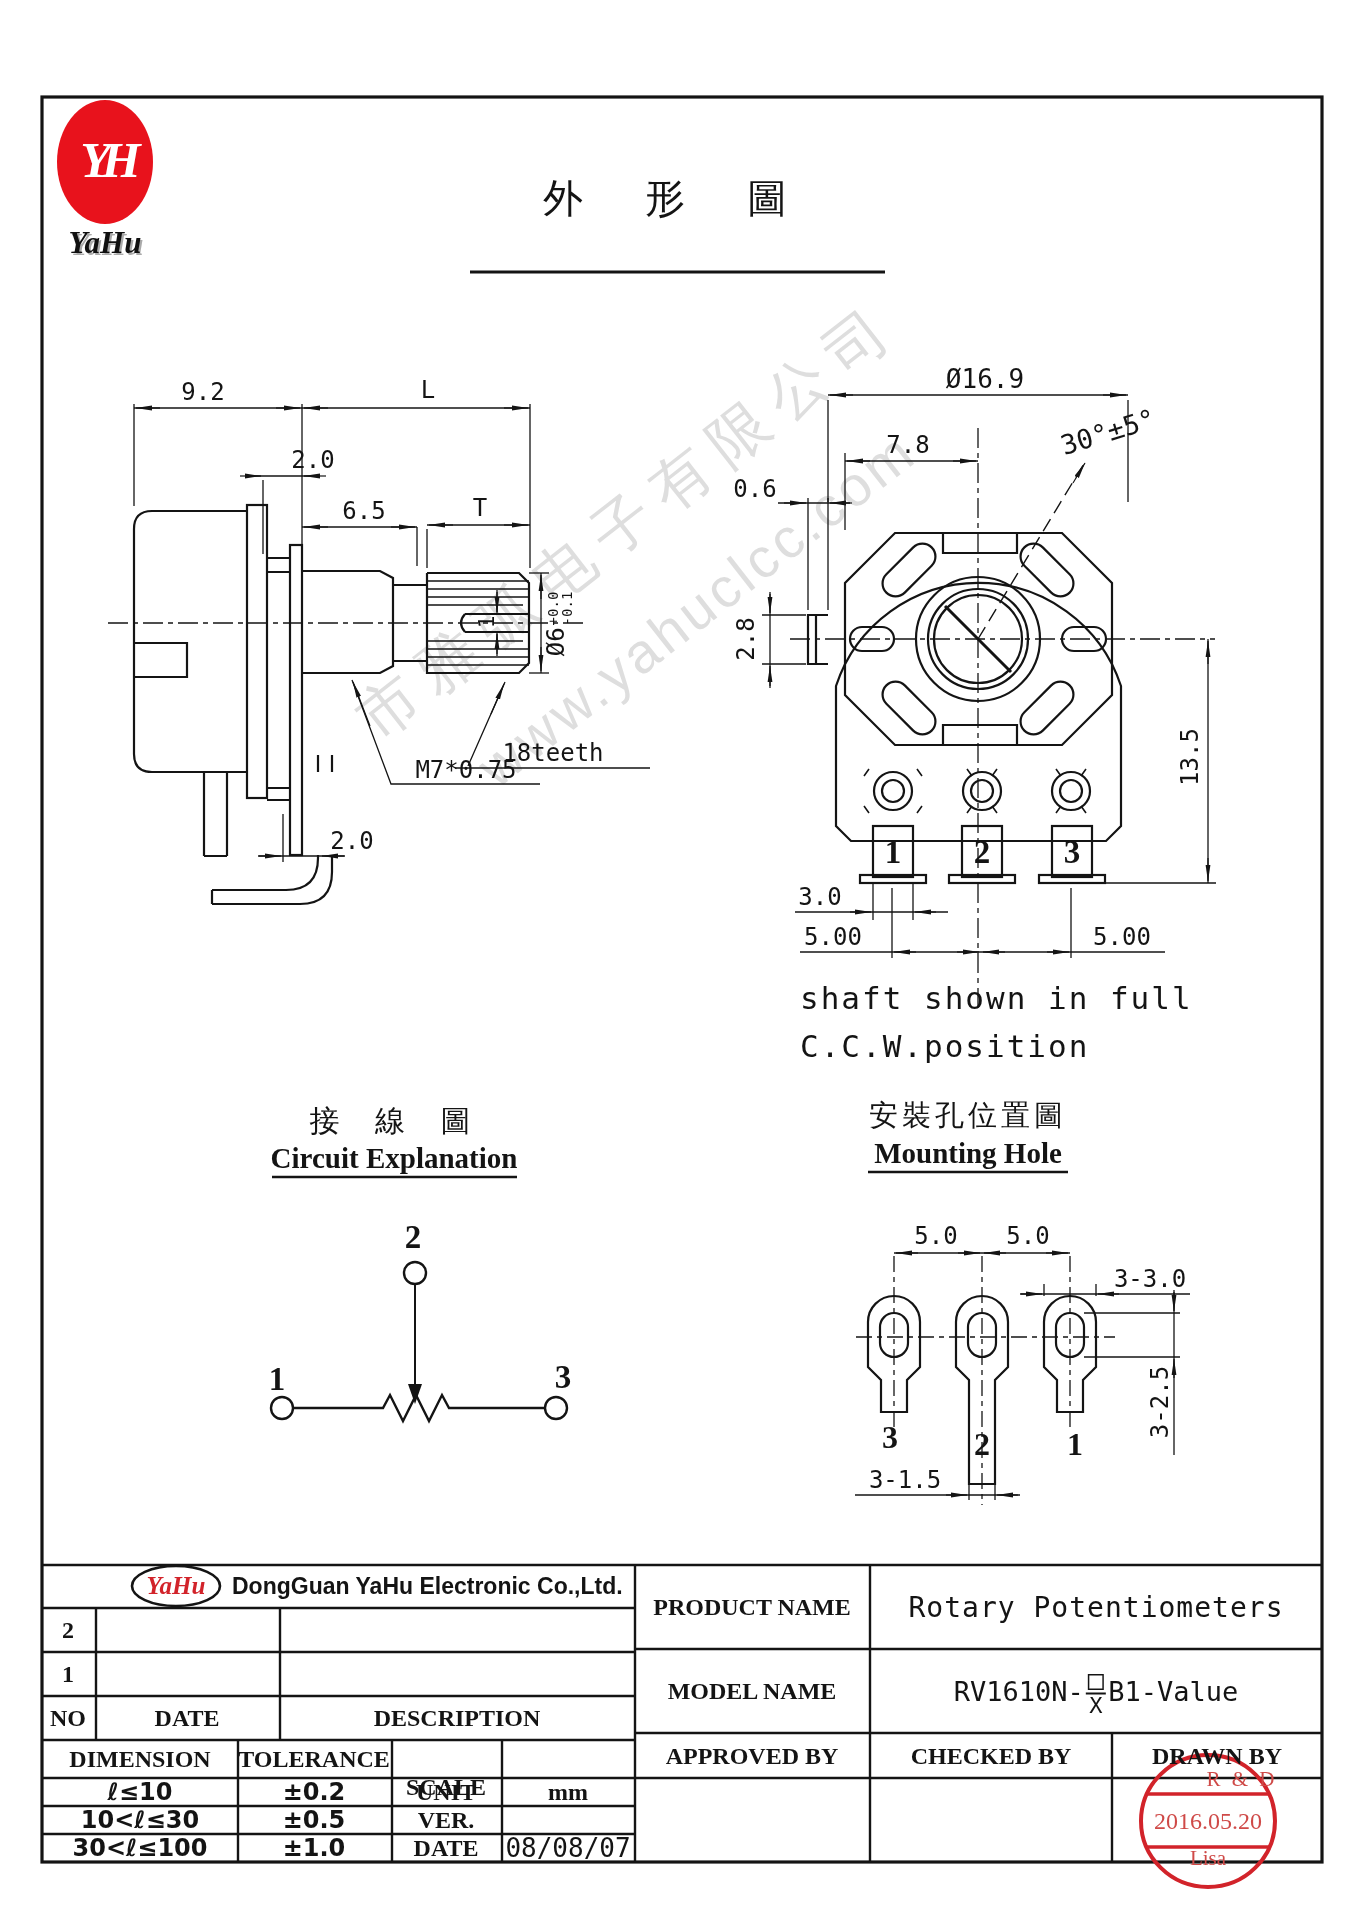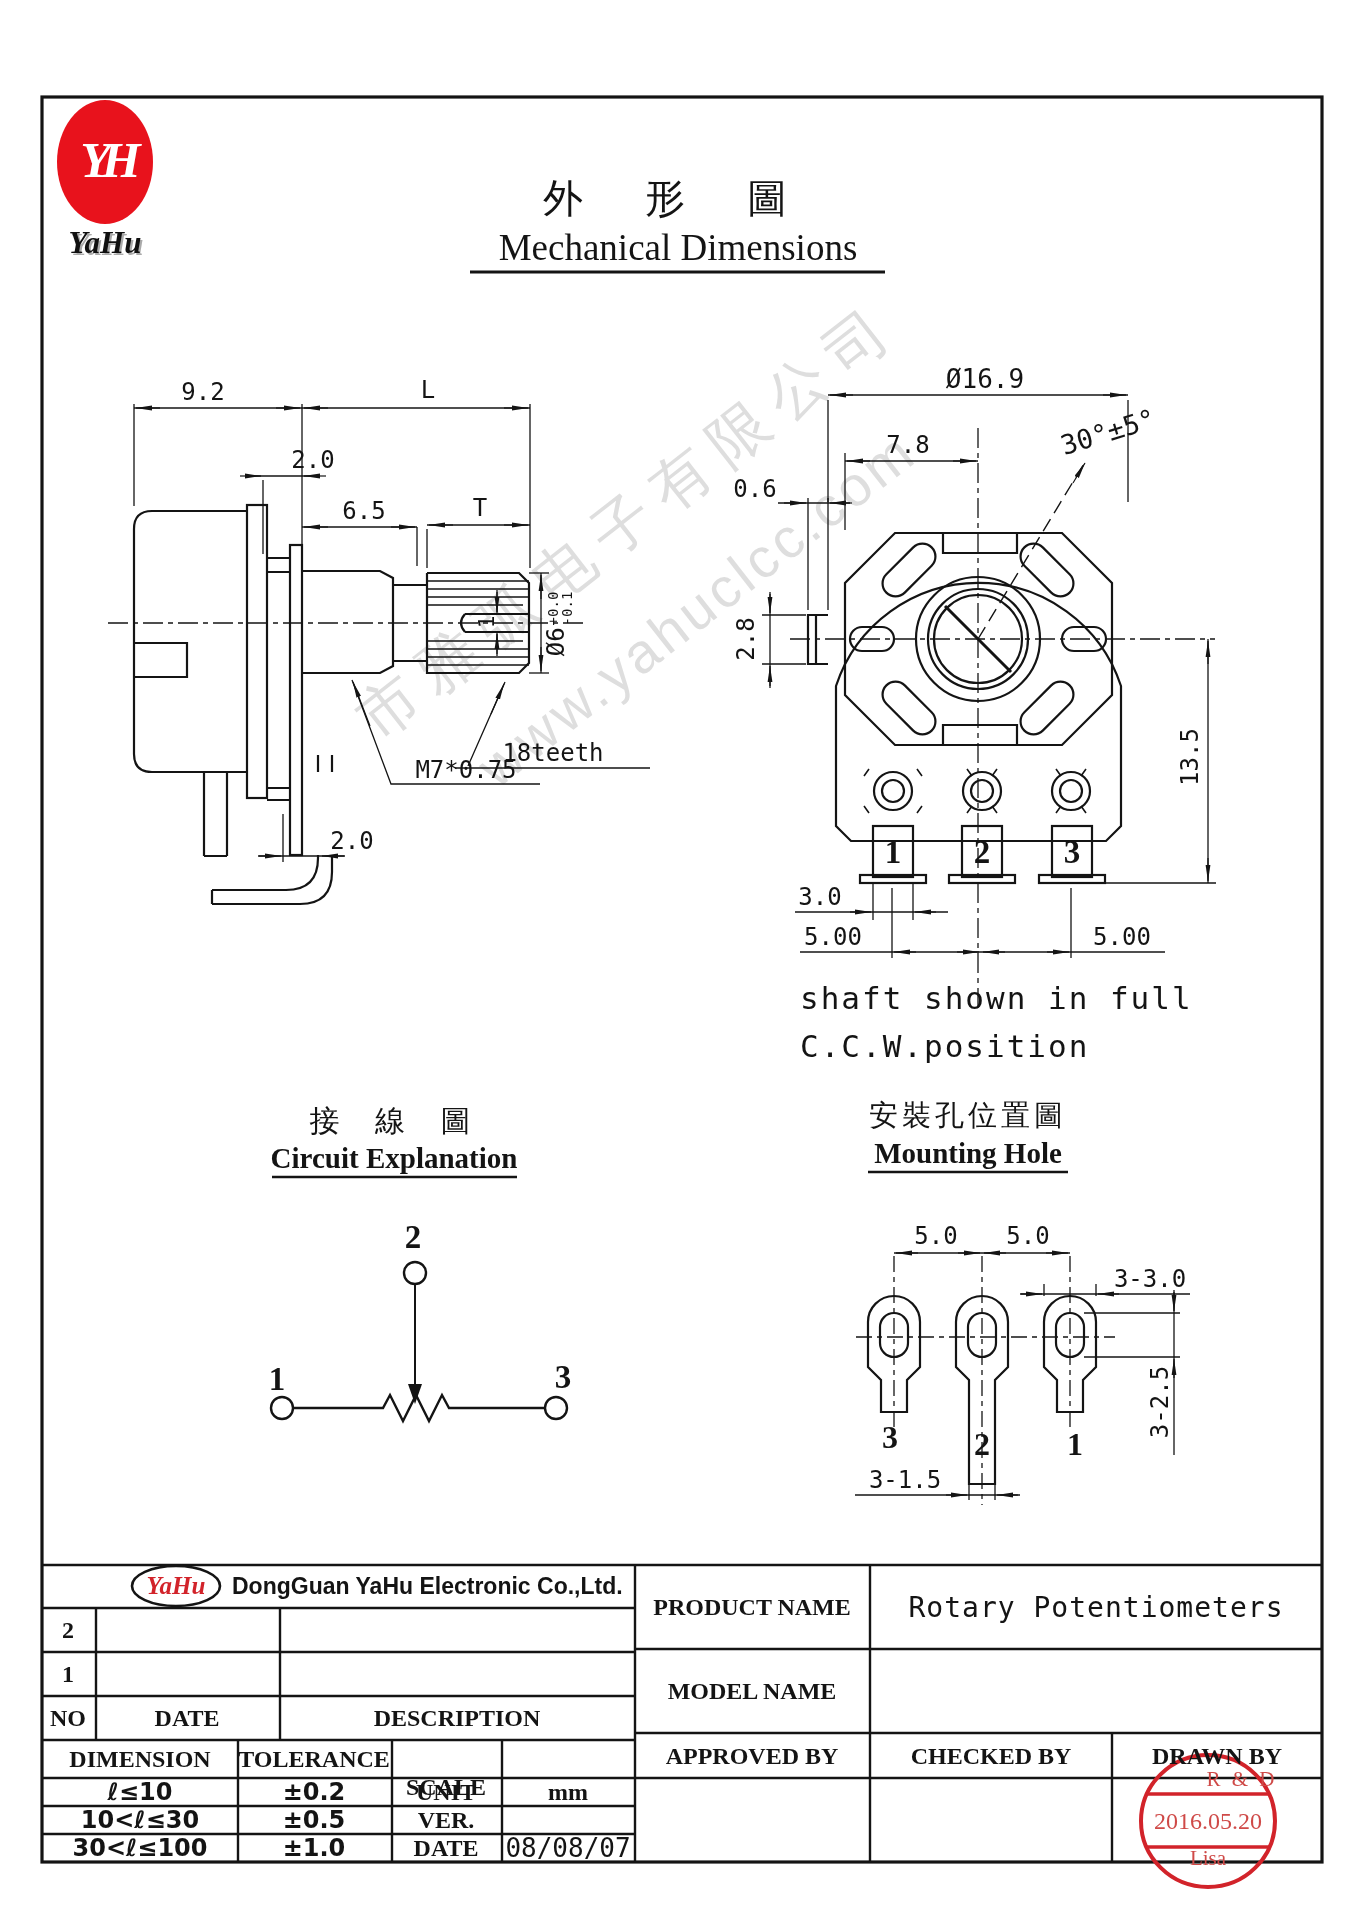--- a/index.html
+++ b/index.html
@@ -271,21 +271,20 @@
     </g>
   </svg>
 
   <div class="t" style="left:105px;top:162px;width:96px;height:124px;background:#e8121c;border-radius:50%;"></div>
   <div class="t" style="left:106px;top:160px;font-family:'Liberation Serif',serif;font-style:italic;font-weight:bold;
        font-size:50px;color:#fff;letter-spacing:-9px;">YH</div>
   <div class="t" style="left:105px;top:243px;font-family:'Liberation Serif',serif;font-style:italic;font-weight:bold;
        font-size:31px;color:#101010;text-shadow:2px 2px 0 #aaa;">YaHu</div>
 
   <div class="t cn" style="left:678px;top:198px;font-size:40px;letter-spacing:26px;">外 形 圖</div>
-  <div class="t" style="left:678px;top:247px;font-family:'Liberation Serif',serif;font-size:37px;">Mechanical Dimensions</div>
 
   <div class="t dim" style="left:203px;top:392px;">9.2</div>
   <div class="t dim" style="left:428px;top:390px;">L</div>
   <div class="t dim" style="left:313px;top:460px;">2.0</div>
   <div class="t dim" style="left:364px;top:511px;">6.5</div>
   <div class="t dim" style="left:480px;top:508px;">T</div>
   <div class="t r90" style="left:558px;top:624px;">
     <span class="dim">Ø6</span><span style="display:inline-block;vertical-align:middle;line-height:1;font-family:'DejaVu Sans Mono',monospace;font-size:14px;margin-left:2px;">
       <span style="display:block;">+0.0</span>
       <span style="display:block;">-0.1</span></span>
@@ -346,20 +345,28 @@
   <div class="t th" style="left:446px;top:1820px;">VER.</div>
   <div class="t sanscell" style="left:568px;top:1820px;"></div>
   <div class="t sanscell" style="left:140px;top:1848px;">30&lt;ℓ≤100</div>
   <div class="t sanscell" style="left:314px;top:1848px;">±1.0</div>
   <div class="t th" style="left:446px;top:1848px;">DATE</div>
   <div class="t cadcell" style="left:568px;top:1848px;">08/08/07</div>
 
   <div class="t th" style="left:752px;top:1607px;">PRODUCT NAME</div>
   <div class="t" style="left:1096px;top:1607px;font-family:'DejaVu Sans Mono',monospace;font-size:28px;letter-spacing:1px;">Rotary Potentiometers</div>
   <div class="t th" style="left:752px;top:1691px;">MODEL NAME</div>
+  <div class="t modelrow" style="left:1096px;top:1691px;">
+    <span>RV1610N-</span>
+      <span class="stack">
+        <span class="bx">□</span>
+        <span class="sx">X</span>
+      </span>
+      <span>B1-Value</span>
+  </div>
   <div class="t th" style="left:752px;top:1756px;">APPROVED BY</div>
   <div class="t th" style="left:991px;top:1756px;">CHECKED BY</div>
   <div class="t th" style="left:1217px;top:1756px;">DRAWN BY</div>
 
   <div class="t" style="left:1208px;top:1779px;font-family:'Liberation Serif',serif;font-size:21px;color:#cf4a48;letter-spacing:3px;margin-left:34px;">R &amp; D</div>
   <div class="t" style="left:1208px;top:1821px;font-family:'Liberation Serif',serif;font-size:24px;color:#cf4a48;">2016.05.20</div>
   <div class="t" style="left:1208px;top:1858px;font-family:'Liberation Serif',serif;font-size:21px;color:#cf4a48;">Lisa</div>
 
 </div>
 

